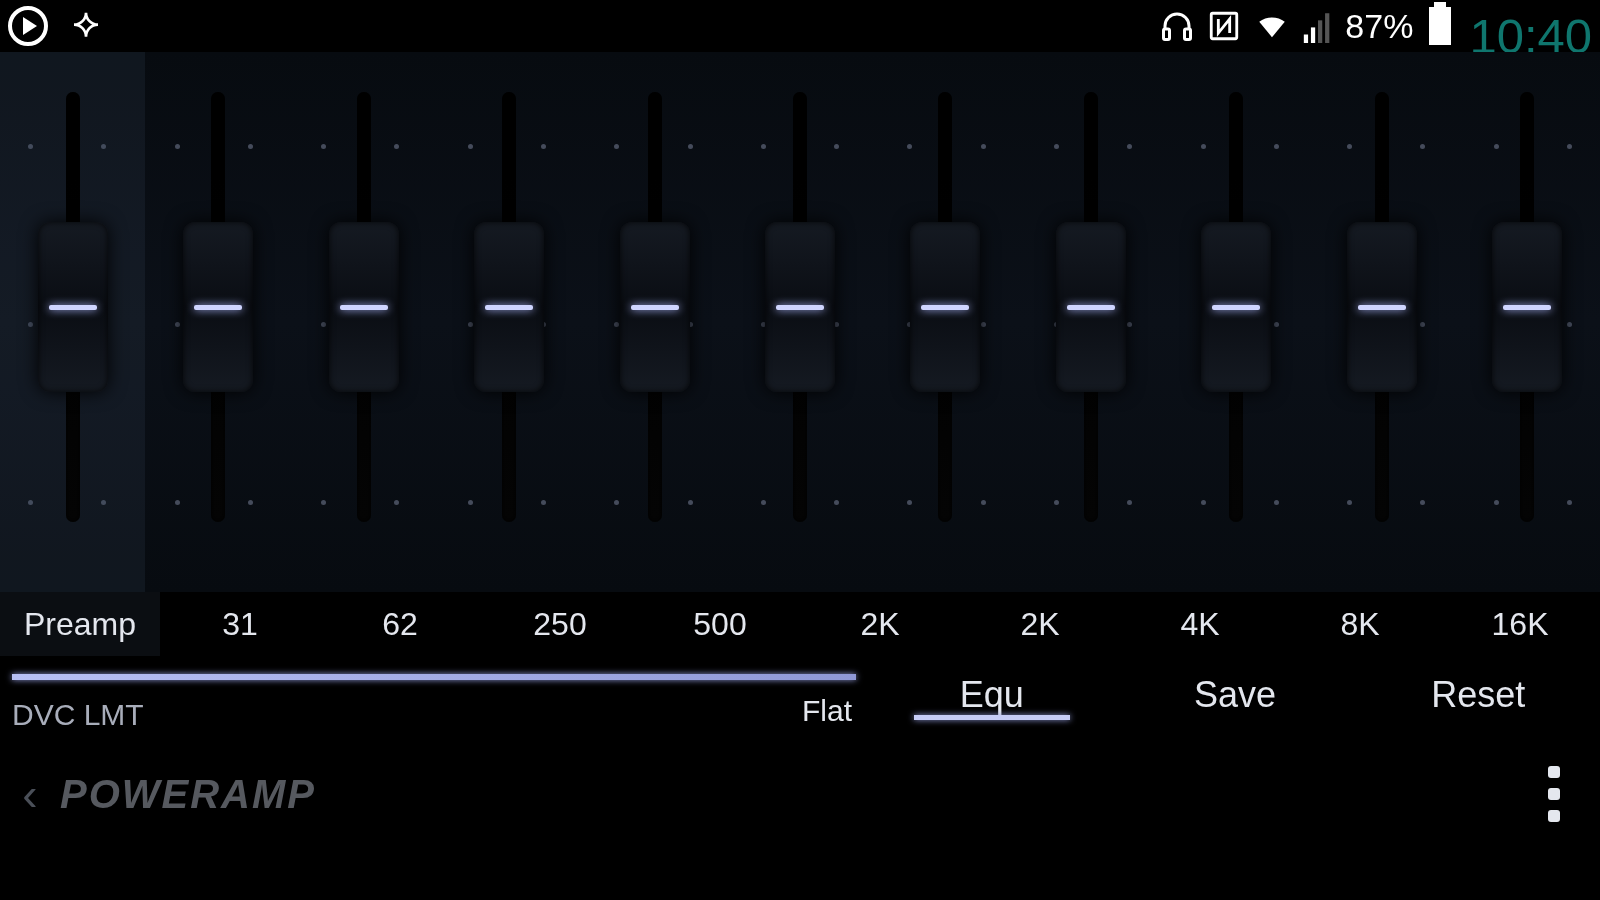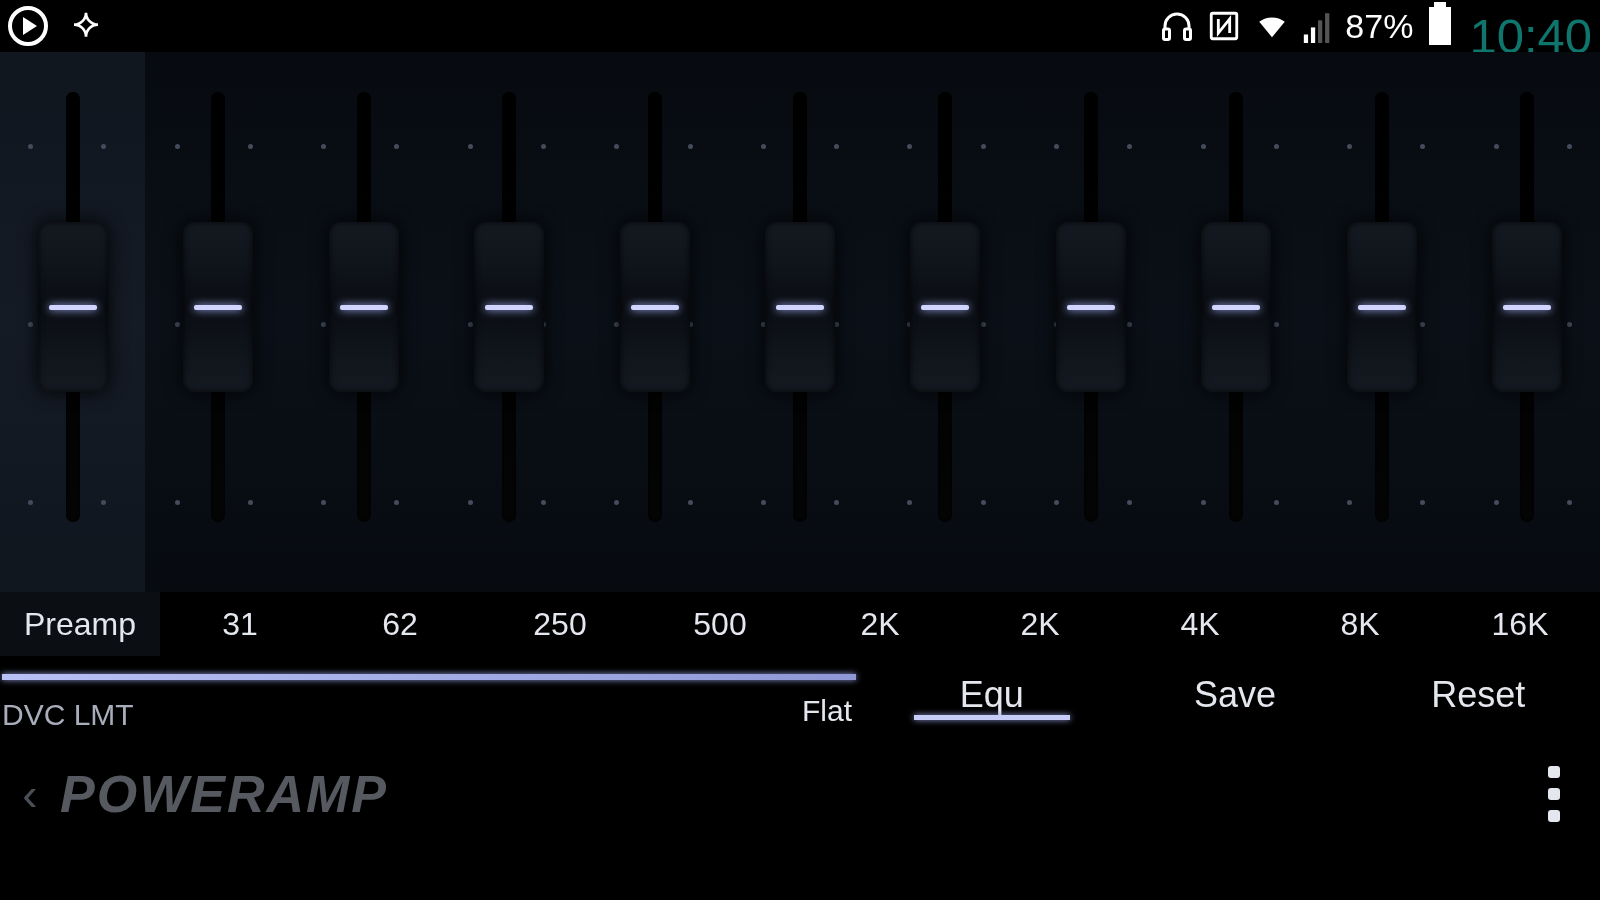--- a/index.html
+++ b/index.html
@@ -114,21 +114,21 @@
   
   .btn-row{
     height:92px;
     display:flex;
     align-items:flex-start;
     background:#000;
     padding-top:8px;
   }
   .meter-wrap{
     flex: 0 0 870px;
-    padding: 10px 14px 0 2px;
+    padding: 10px 14px 0 12px;
     position:relative;
   }
   .meter{
     height:6px; width:100%;
     background:linear-gradient(90deg,#b8c0f5,#8f98d6);
     box-shadow:0 0 6px #8f98d6;
   }
   .dvclmt{
     color:#a8adba; font-size:30px; margin-top:18px;
   }
@@ -162,21 +162,21 @@
     align-items:center;
     background:#000;
     position:relative;
   }
   .back-chev{
     width:60px; text-align:center;
     color:#4a4f58; font-size:46px; font-weight:300;
   }
   .brand{
     color:#56595f;
-    font-size:52px;
+    font-size:40px;
     font-weight:800;
     letter-spacing:2px;
     font-style:italic;
     text-transform:uppercase;
   }
   .nav-tabs{
     position:absolute;
     left:50%;
     top:0; bottom:0;
     transform:translateX(-40%);

